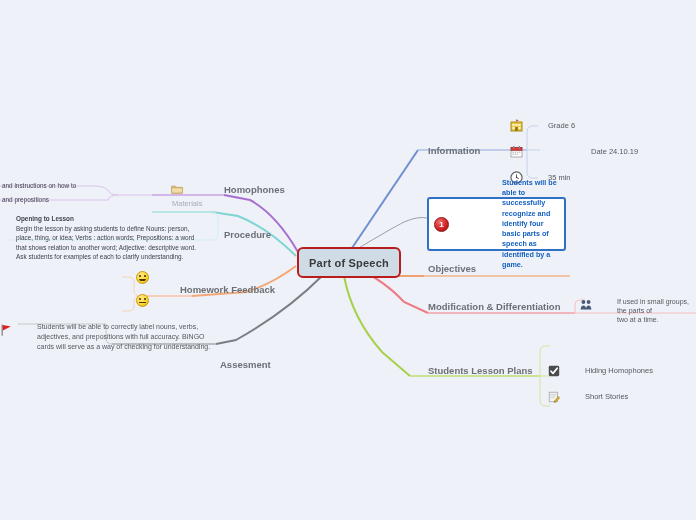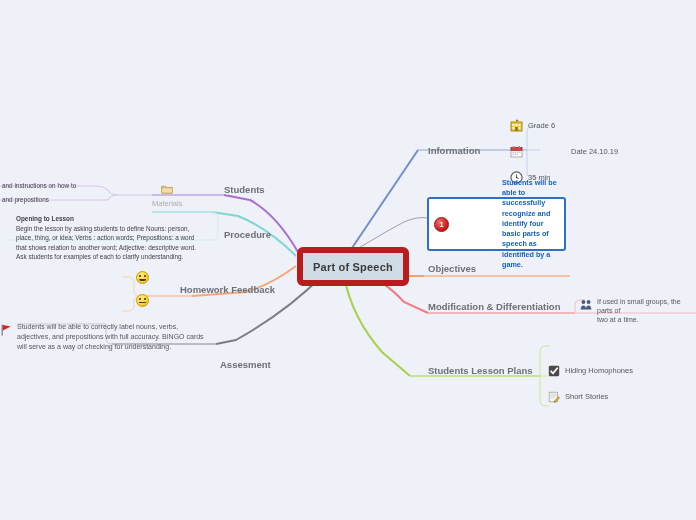--- a/index.html
+++ b/index.html
@@ -11,21 +11,21 @@
     position:relative;
   }
   #canvas{position:absolute;left:0;top:0;width:696px;height:520px;}
   svg.wires{position:absolute;left:0;top:0;width:696px;height:520px;pointer-events:none;}
 
   
   .central{
     position:absolute;
     left:297px;top:247px;width:100px;height:27px;
     background:#cfdce6;
-    border:6px solid #b91c1c;
+    border:2px solid #b91c1c;
     border-radius:6px;
     display:flex;align-items:center;justify-content:center;
     font-size:11px;font-weight:bold;color:#3b3b3b;
     letter-spacing:.2px;
     z-index:6;
   }
 
   
   .blabel{
     position:absolute;
@@ -36,21 +36,21 @@
 
   
   .leaf{
     position:absolute;
     display:flex;align-items:center;gap:5px;
     font-size:7.5px;color:#55585e;
     white-space:nowrap;
     z-index:5;
   }
   .leaf.small{font-size:7px;}
-  .leaf .txt{line-height:1.25;}
+  .leaf .txt{line-height:1.25;margin-left:20px;}
 
   
   .note{
     position:absolute;
     font-size:6.4px;color:#3f4249;
     line-height:1.5;
     z-index:5;
   }
   .note .hd{font-weight:bold;display:block;}
 
@@ -287,21 +287,21 @@
     </span>
   </div>
 
   <div class="blabel" style="left:224px;top:229px;">Procedure</div>
 
   <div class="note" style="left:16px;top:214px;width:186px;">
     <span class="hd">Opening to Lesson</span>
     <span>Begin the lesson by asking students to define Nouns: person, place, thing, or idea; Verbs : action words; Prepositions: a word that shows relation to another word; Adjective: descriptive word. Ask students for examples of each to clarify understanding.</span>
   </div>
 
-  <div class="blabel" style="left:224px;top:184px;">Students</div>
+  <div class="blabel" style="left:224px;top:184px;">Homophones</div>
 
   <div class="leaf" style="left:152px;top:184px;color:#a9acb2;flex-direction:column;">
     <span class="ico">
       <svg width="12" height="10" viewBox="0 0 12 10">
         <path d="M0.6 2.2 h4 l1 1.2 h5.8 v5.8 h-10.8 z" fill="#e8c98a" stroke="#b99a50" stroke-width="0.7"></path>
         <path d="M0.6 3.8 h10.8 v5.2 h-10.8 z" fill="#f2dda8" stroke="#b99a50" stroke-width="0.6"></path>
       </svg>
     </span>
     <span class="txt">Materials</span>
   </div>

